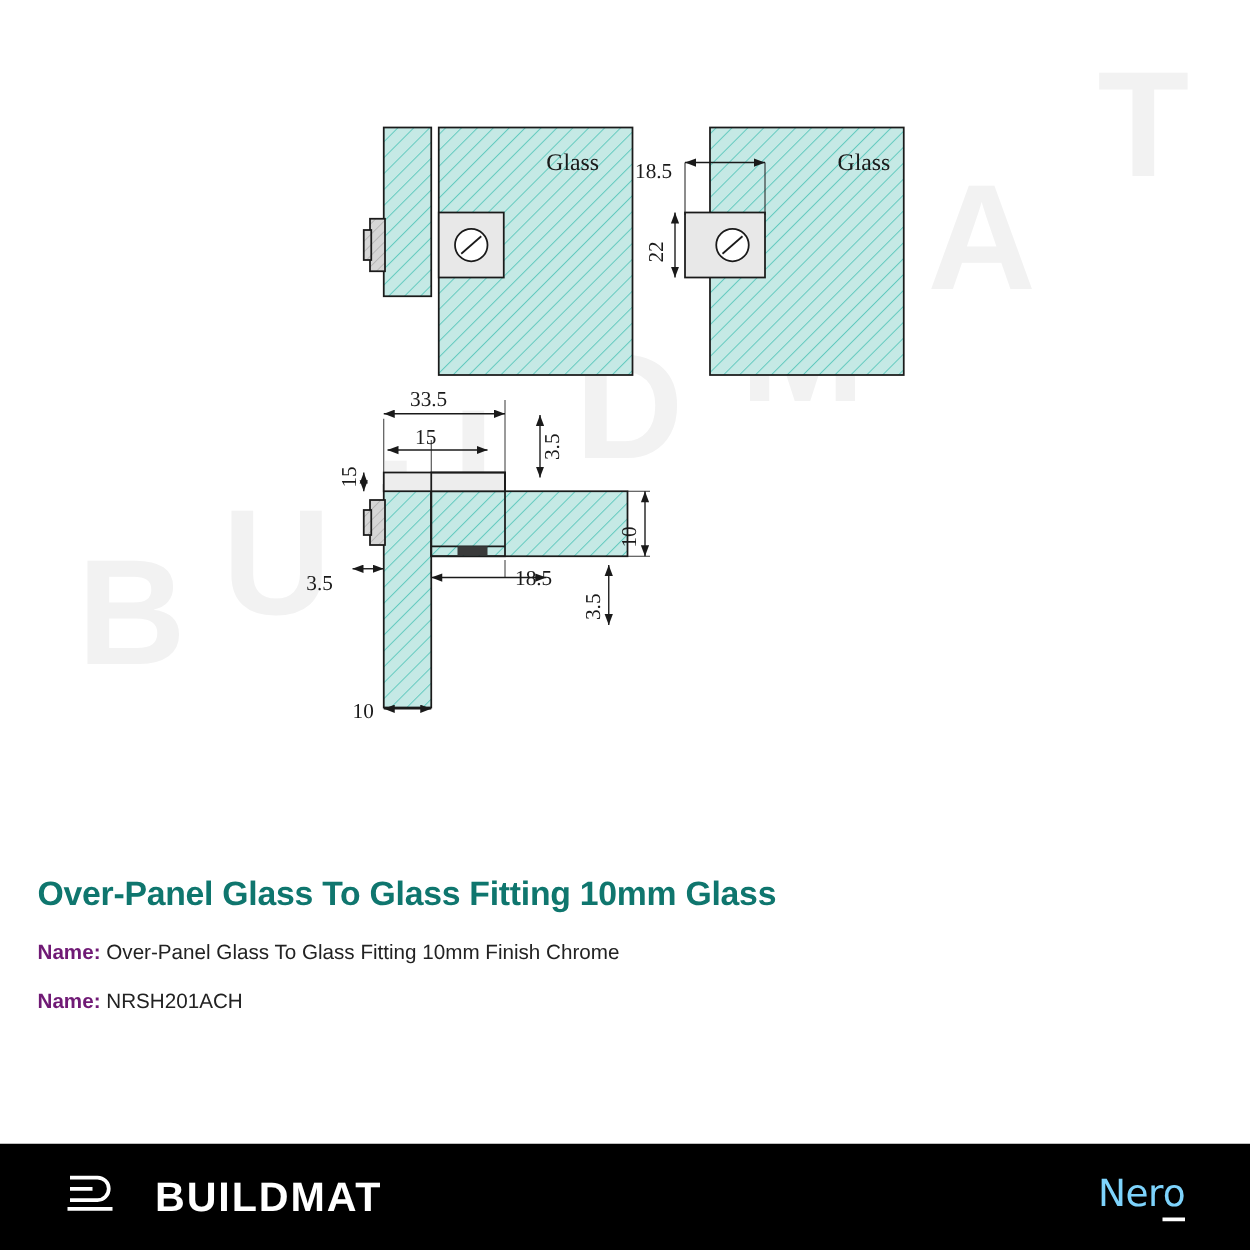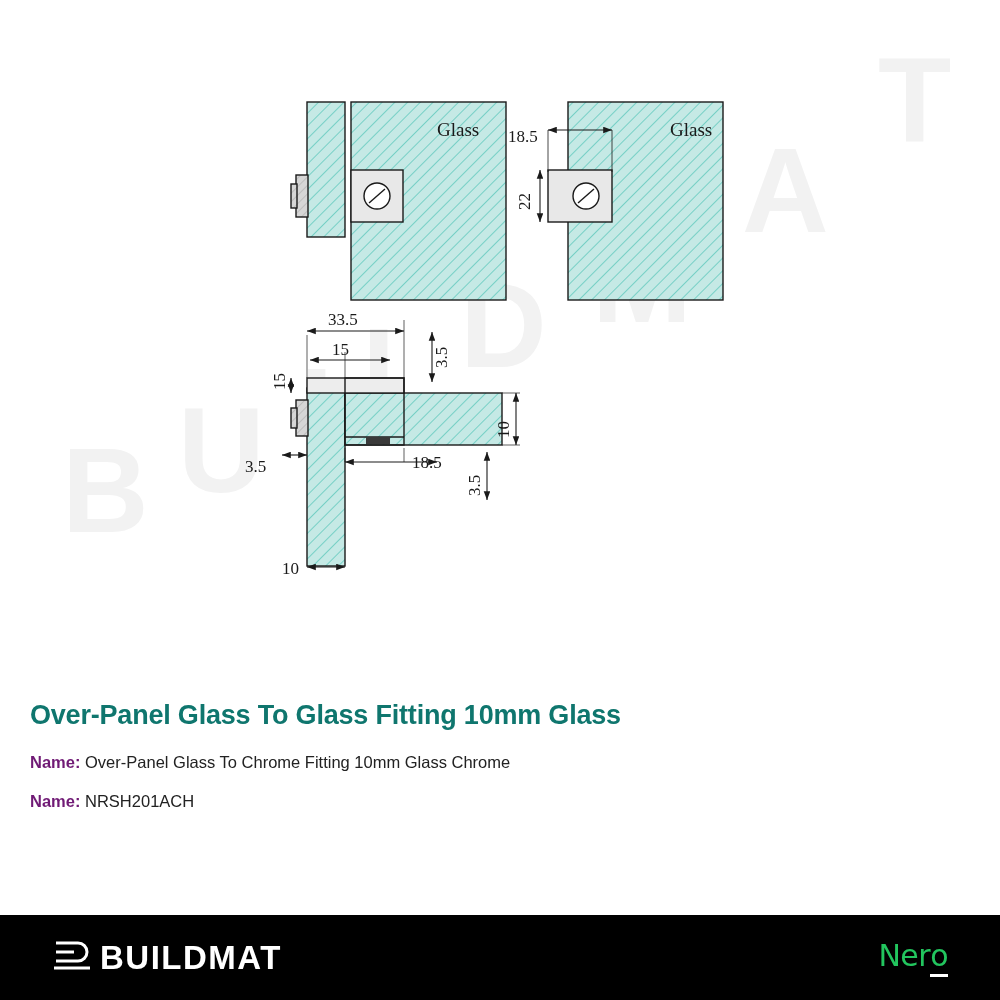--- a/index.html
+++ b/index.html
@@ -69,35 +69,35 @@
   .footer {
     position: absolute;
     left: 0; bottom: 0;
     width: 1000px; height: 85px;
     background: #000000;
     z-index: 3;
   }
   .brand-left {
     position: absolute;
     left: 52px; top: 0; height: 85px;
-    display: flex; align-items: center; gap: 8px;
+    display: flex; align-items: center; gap: 32px;
   }
   .brand-name {
     color: #ffffff;
     font-size: 33px;
     font-weight: 700;
     letter-spacing: 1.5px;
   }
   .brand-right {
     position: absolute;
     right: 52px; top: 0; height: 85px;
     display: flex; align-items: center;
   }
   .brand-right .nero {
-    color: #22c55e;
+    color: #7dd3fc;
     font-size: 30px;
     font-weight: 400;
     letter-spacing: -0.5px;
     font-family: "DejaVu Sans", sans-serif;
   }
   .nero-u {
     display: inline-block;
     border-bottom: 3px solid #ffffff;
     padding-bottom: 1px;
   }
@@ -223,21 +223,21 @@
     </g>
   </g>
 </svg>
 </div>
 
 <div class="info">
   <h1>Over-Panel Glass To Glass Fitting 10mm Glass</h1>
 
   <div class="spec-row">
     <span class="spec-label">Name:</span>
-    <span class="spec-value">Over-Panel Glass To Chrome Fitting 10mm Glass Chrome</span>
+    <span class="spec-value">Over-Panel Glass To Glass Fitting 10mm Finish Chrome</span>
   </div>
 
   <div class="spec-row">
     <span class="spec-label">Name:</span>
     <span class="spec-value">NRSH201ACH</span>
   </div>
 
 </div>
 
 <div class="footer">

